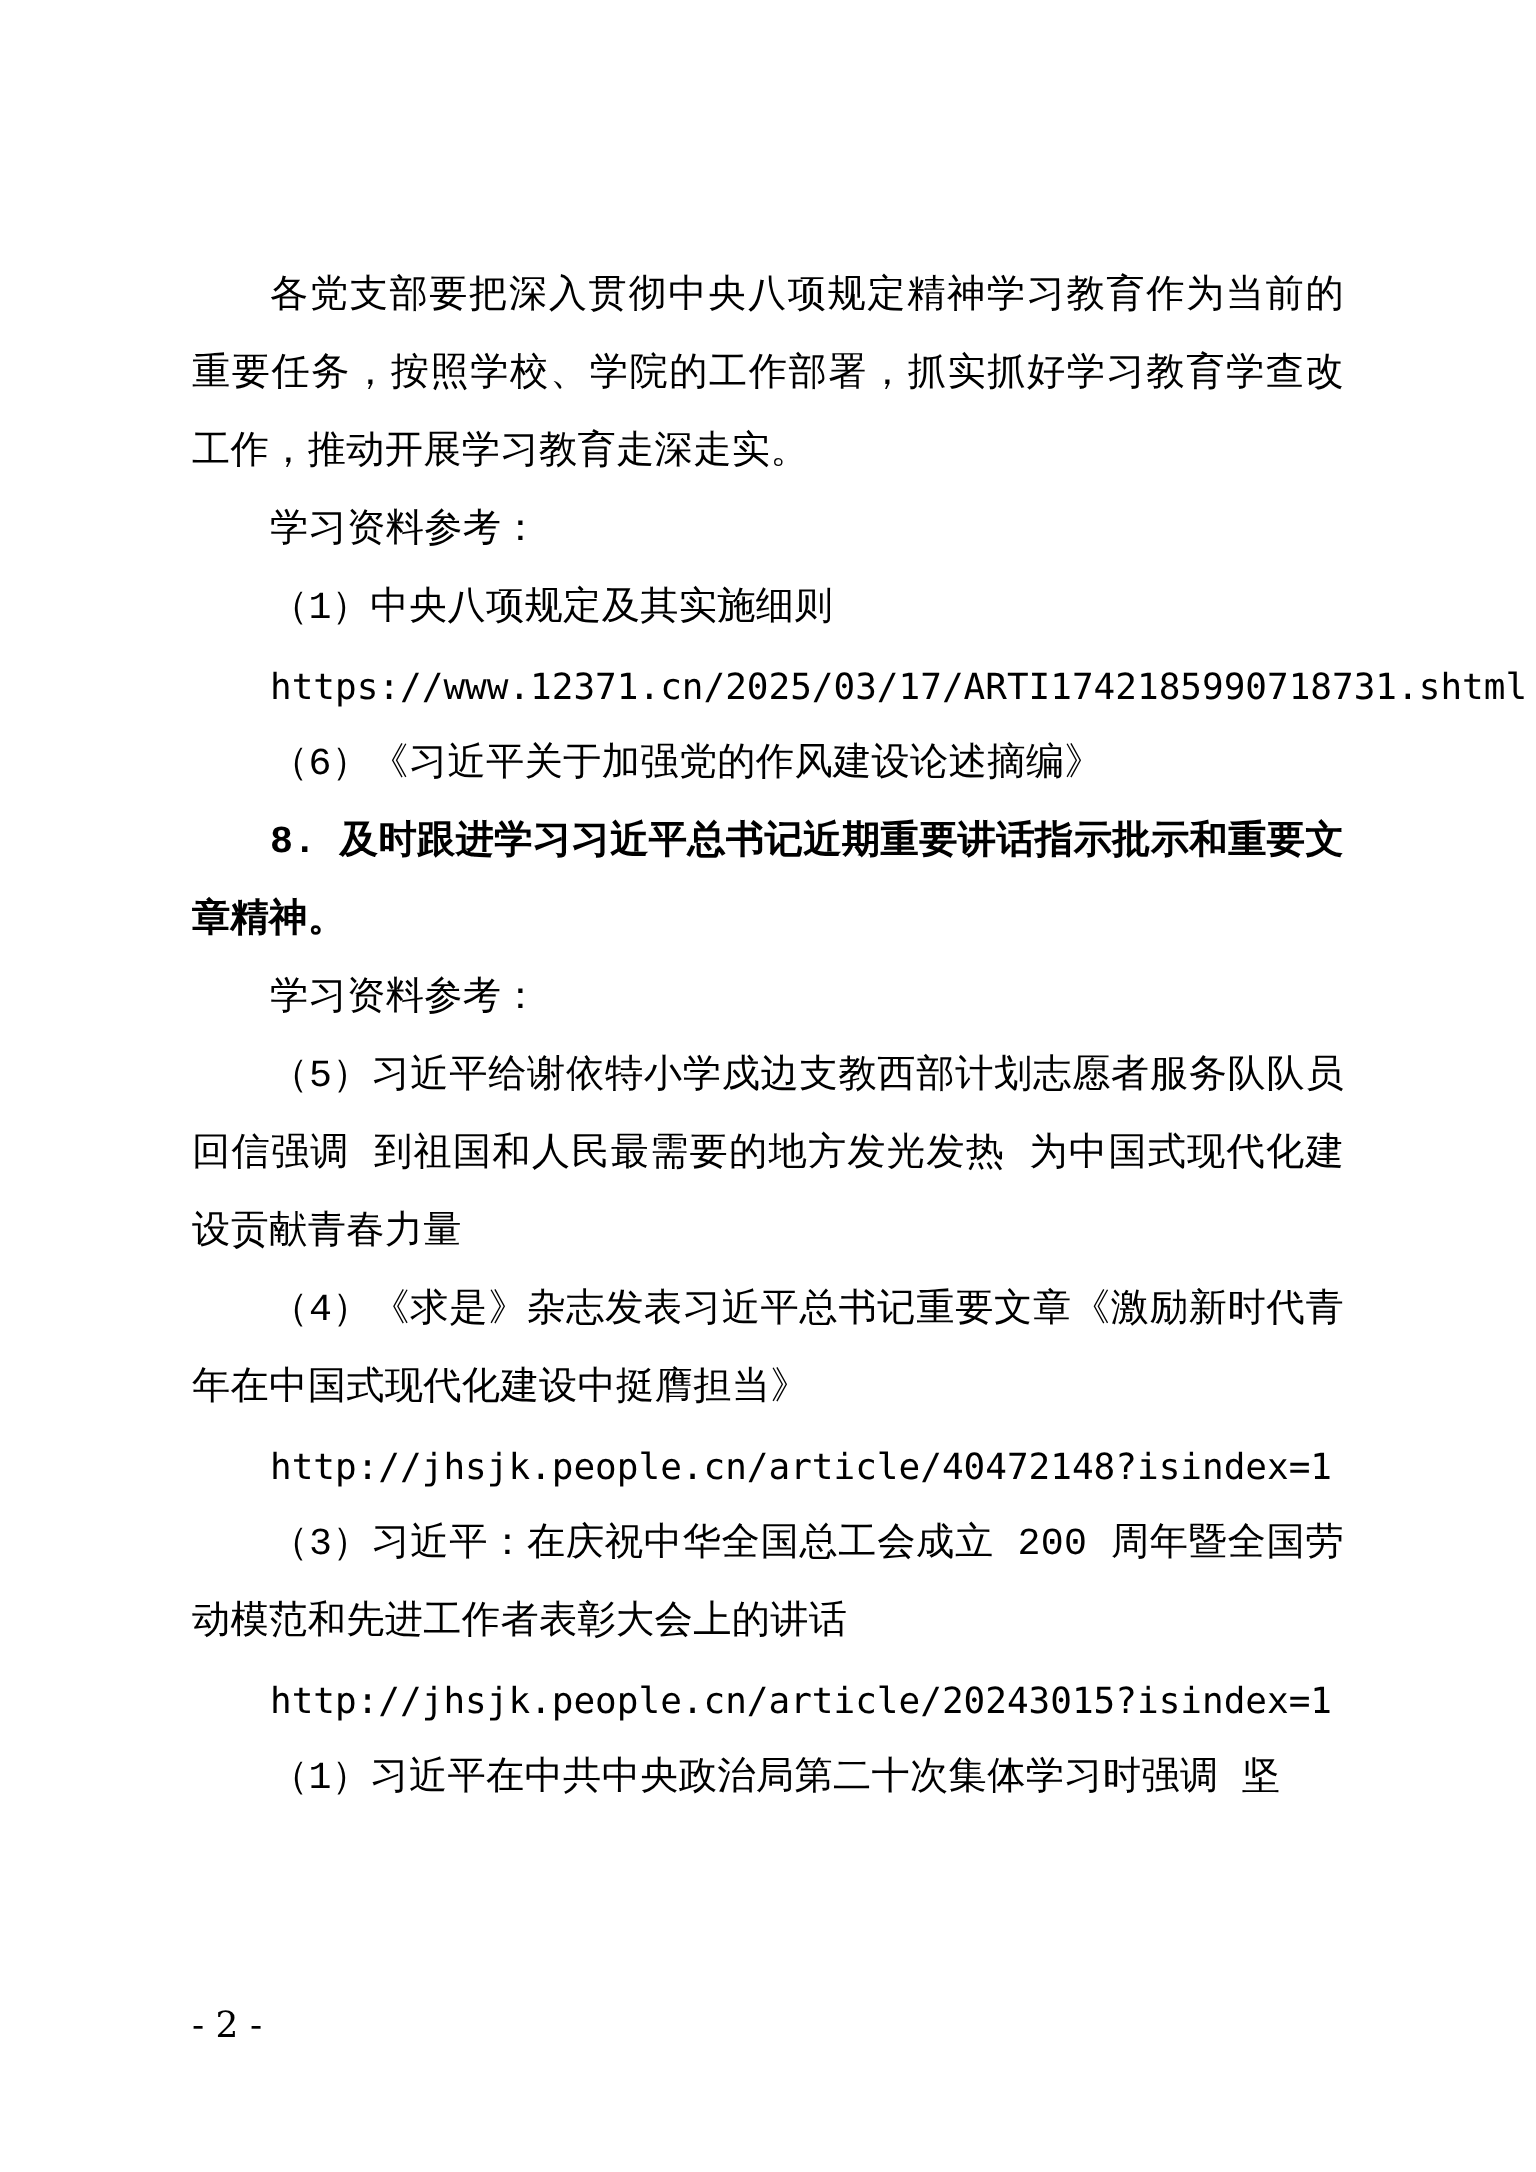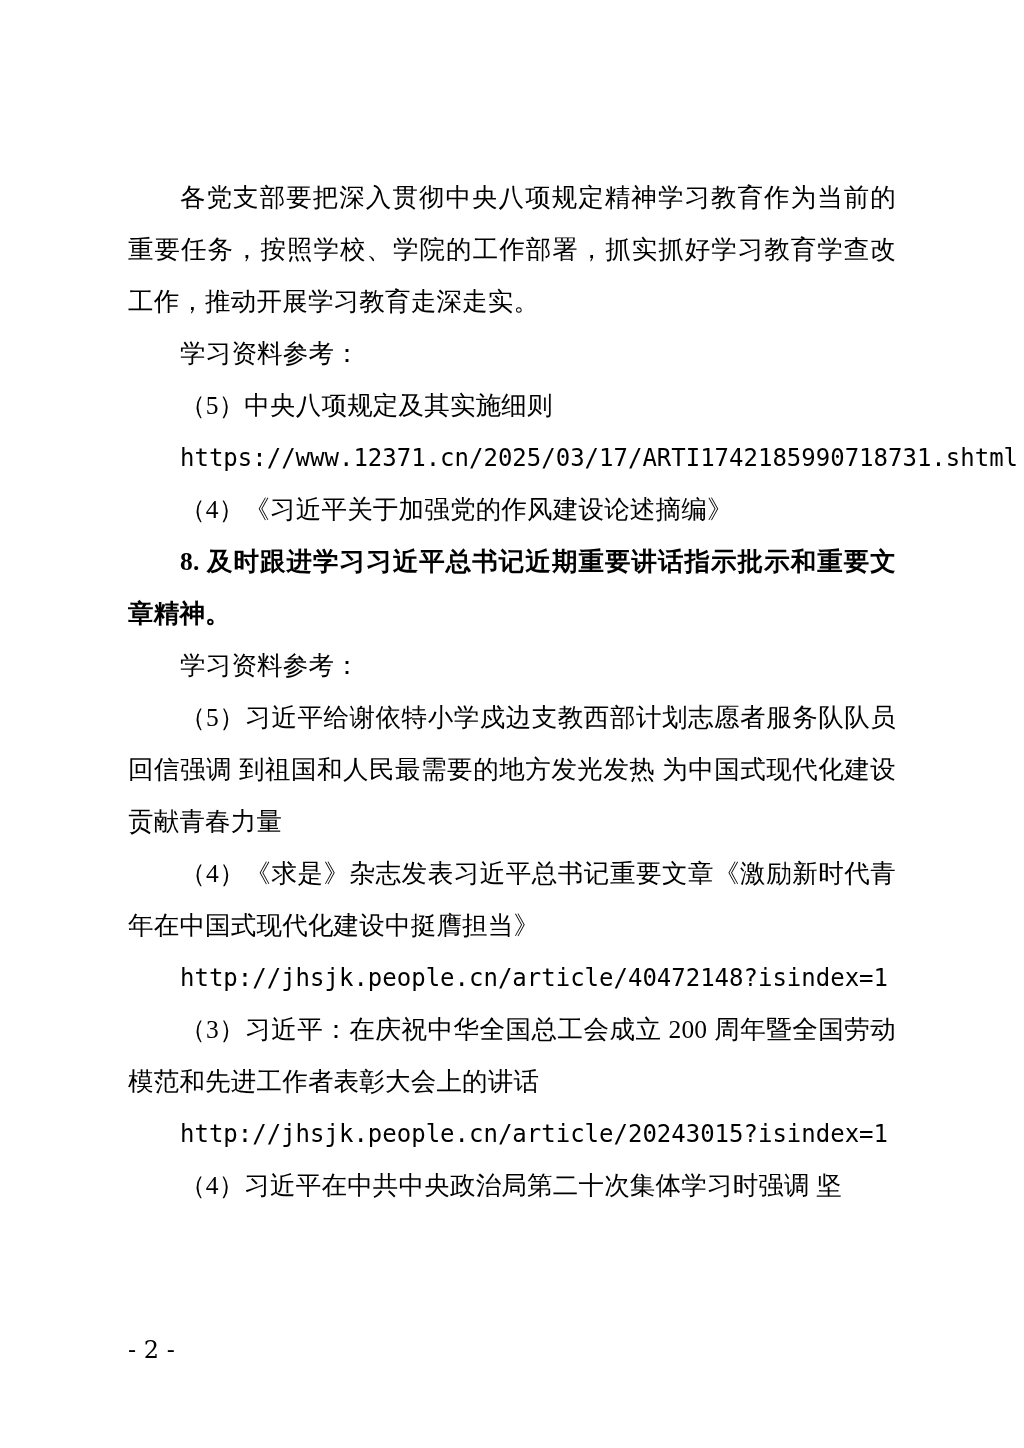--- a/index.html
+++ b/index.html
@@ -23,21 +23,21 @@
     top: 172px;
     width: 768px;
   }
   p {
     margin: 0;
     font-size: 25.5px;
     line-height: 52px;
     text-align: justify;
     text-justify: inter-ideograph;
     letter-spacing: 0.2px;
-    font-family: Liberation Serif, serif;
+    font-family: Liberation Mono, monospace;
   }
   p.indent {
     text-indent: 52px;
   }
   p.bold {
     font-weight: bold;
   }
   p.mono {
     font-family: "DejaVu Sans Mono", monospace;
     font-size: 24px;
@@ -61,39 +61,39 @@
 </head>
 <body>
 
 <div class="page">
   <div class="content">
 
     <p class="indent">各党支部要把深入贯彻中央八项规定精神学习教育作为当前的重要任务，按照学校、学院的工作部署，抓实抓好学习教育学查改工作，推动开展学习教育走深走实。</p>
 
     <p class="indent">学习资料参考：</p>
 
-    <p class="indent">（5）中央八项规定及其实施细则</p>
+    <p class="indent">（1）中央八项规定及其实施细则</p>
 
     <p class="mono indent">https://www.12371.cn/2025/03/17/ARTI1742185990718731.shtml</p>
 
-    <p class="indent">（4）《习近平关于加强党的作风建设论述摘编》</p>
+    <p class="indent">（6）《习近平关于加强党的作风建设论述摘编》</p>
 
     <p class="indent bold">8. 及时跟进学习习近平总书记近期重要讲话指示批示和重要文章精神。</p>
 
     <p class="indent">学习资料参考：</p>
 
     <p class="indent">（5）习近平给谢依特小学戍边支教西部计划志愿者服务队队员回信强调 到祖国和人民最需要的地方发光发热 为中国式现代化建设贡献青春力量</p>
 
 
     <p class="indent">（4）《求是》杂志发表习近平总书记重要文章《激励新时代青年在中国式现代化建设中挺膺担当》</p>
 
     <p class="mono indent">http://jhsjk.people.cn/article/40472148?isindex=1</p>
 
     <p class="indent">（3）习近平：在庆祝中华全国总工会成立 200 周年暨全国劳动模范和先进工作者表彰大会上的讲话</p>
 
     <p class="mono indent">http://jhsjk.people.cn/article/20243015?isindex=1</p>
 
-    <p class="indent">（4）习近平在中共中央政治局第二十次集体学习时强调 坚</p>
+    <p class="indent">（1）习近平在中共中央政治局第二十次集体学习时强调 坚</p>
 
   </div>
 
   <div class="footer">- 2 -</div>
 </div>
 
 </body></html>

